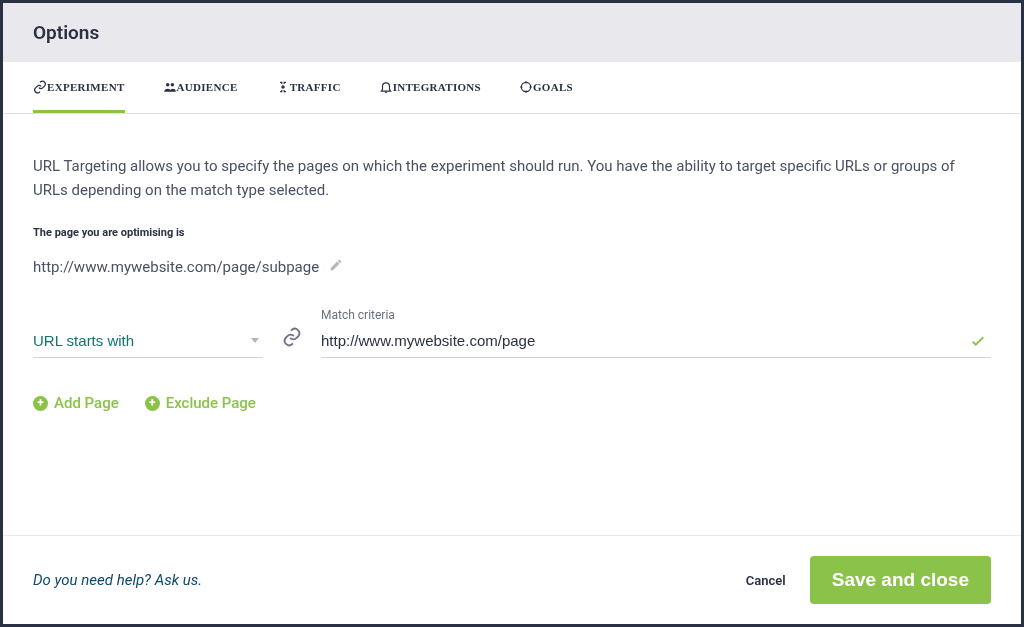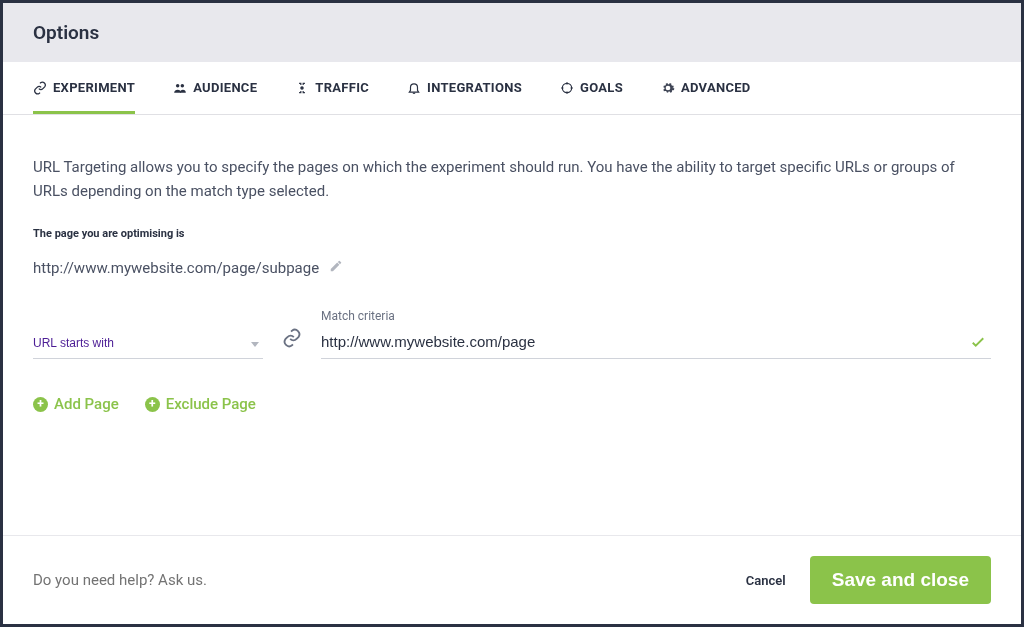--- a/index.html
+++ b/index.html
@@ -1,45 +1,45 @@
 <!DOCTYPE html>
 <html><head>
   <meta charset="utf-8">
   <style>
     * { box-sizing: border-box; margin: 0; padding: 0; }
     body { font-family: -apple-system, BlinkMacSystemFont, 'Segoe UI', Roboto, Arial, sans-serif; background: #fff; color: #2a3142; }
     .frame { width: 1024px; height: 627px; border: 3px solid #2a3142; background: #fff; display: flex; flex-direction: column; }
     .header { background: #e8e8ed; padding: 18px 30px; }
     .header h1 { font-size: 19px; font-weight: 600; color: #2a3142; }
     .tabs { display: flex; padding: 0 30px; border-bottom: 1px solid #e0e0e4; gap: 38px; background: #fff; }
-    .tab { display: flex; align-items: center; gap: 6px; padding: 18px 0 16px 0; font-size: 13px; font-weight: 700; color: #2a3142; letter-spacing: 0.3px; cursor: pointer; border-bottom: 3px solid transparent; }
+    .tab { display: flex; align-items: center; gap: 0; padding: 18px 0 16px 0; font-size: 11px; font-weight: 700; color: #2a3142; letter-spacing: 0.3px; cursor: pointer; border-bottom: 3px solid transparent; font-family: Liberation Serif, serif; }
     .tab.active { border-bottom-color: #8bc34a; }
     .tab svg { width: 14px; height: 14px; }
     .content { flex: 1; padding: 40px 30px 0 30px; overflow: auto; }
     .intro { font-size: 15px; color: #4a5163; line-height: 1.6; margin-bottom: 24px; }
     .subhead { font-size: 11px; font-weight: 700; color: #2a3142; margin-bottom: 18px; }
     .url-row { display: flex; align-items: flex-end; gap: 10px; margin-bottom: 32px; }
     .url-text { font-size: 15px; color: #4a5163; }
     .pencil { color: #b2b6bf; cursor: pointer; }
     .form-row { display: flex; gap: 18px; align-items: flex-end; margin-bottom: 36px; }
     .field-label { font-size: 12px; color: #6a7182; margin-bottom: 6px; display: block; }
     .match-type { width: 230px; }
-    .select { width: 100%; border: none; border-bottom: 1px solid #d0d3da; font-size: 12px; color: #4c1d95; padding: 4px 0 8px 0; background: transparent; appearance: none; outline: none; }
+    .select { width: 100%; border: none; border-bottom: 1px solid #d0d3da; font-size: 15px; color: #0f766e; padding: 4px 0 8px 0; background: transparent; appearance: none; outline: none; }
     .select-wrap { position: relative; }
     .select-wrap::after { content: ''; position: absolute; right: 4px; top: 10px; width: 0; height: 0; border-left: 4px solid transparent; border-right: 4px solid transparent; border-top: 5px solid #b2b6bf; pointer-events: none; }
     .link-icon { color: #6a7182; padding-bottom: 6px; }
     .criteria { flex: 1; }
     .criteria-input-wrap { position: relative; }
     .criteria-input { width: 100%; border: none; border-bottom: 1px solid #d0d3da; font-size: 15px; color: #2a3142; padding: 4px 28px 8px 0; background: transparent; outline: none; }
     .check { position: absolute; right: 4px; top: 4px; color: #8bc34a; }
     .actions-row { display: flex; gap: 26px; }
     .action-link { display: flex; align-items: center; gap: 6px; color: #8bc34a; font-size: 15px; font-weight: 500; cursor: pointer; }
     .plus-circle { width: 15px; height: 15px; border-radius: 50%; background: #8bc34a; color: #fff; display: inline-flex; align-items: center; justify-content: center; font-size: 12px; font-weight: 700; line-height: 1; }
     .footer { display: flex; align-items: center; justify-content: space-between; padding: 20px 30px; border-top: 1px solid #e8e8ec; }
-    .help { color: #737373; font-size: 15px; cursor: pointer; }
+    .help { color: #0c4a6e; font-size: 15px; cursor: pointer; font-style: italic; }
     .footer-right { display: flex; align-items: center; gap: 24px; }
     .cancel { font-size: 13px; font-weight: 600; color: #2a3142; cursor: pointer; }
     .save-btn { background: #8bc34a; color: #fff; border: none; border-radius: 4px; padding: 13px 22px; font-size: 19px; font-weight: 600; cursor: pointer; }
   </style>
 </head>
 <body>
 
 <div class="frame">
 
   <div class="header">
@@ -76,26 +76,20 @@
           <path d="M10 21h4"></path>
         </svg>
       <span>INTEGRATIONS</span>
     </div>
     <div class="tab">
       <svg viewBox="0 0 24 24" fill="none" stroke="currentColor" stroke-width="2">
           <circle cx="12" cy="12" r="8"></circle>
           <path d="M12 2v4M12 18v4M2 12h4M18 12h4"></path>
         </svg>
       <span>GOALS</span>
-    </div>
-    <div class="tab">
-      <svg viewBox="0 0 24 24" fill="currentColor">
-          <path d="M12 8a4 4 0 1 0 0 8 4 4 0 0 0 0-8zm9 4l2 1-1 3-2-.5a8 8 0 0 1-1.5 1.5l.5 2-3 1-1-2a8 8 0 0 1-2 0l-1 2-3-1 .5-2A8 8 0 0 1 7 17l-2 .5-1-3 2-1a8 8 0 0 1 0-2l-2-1 1-3 2 .5A8 8 0 0 1 8.5 6.5L8 4.5l3-1 1 2a8 8 0 0 1 2 0l1-2 3 1-.5 2A8 8 0 0 1 19 8l2-.5 1 3-2 1a8 8 0 0 1 0 1z" opacity=".9"></path>
-        </svg>
-      <span>ADVANCED</span>
     </div>
   </div>
 
   <div class="content">
     <p class="intro">URL Targeting allows you to specify the pages on which the experiment should run. You have the ability to target specific URLs or groups of URLs depending on the match type selected.</p>
 
     <p class="subhead">The page you are optimising is</p>
     <div class="url-row">
       <span class="url-text">http://www.mywebsite.com/page/subpage</span>
       <span class="pencil">

